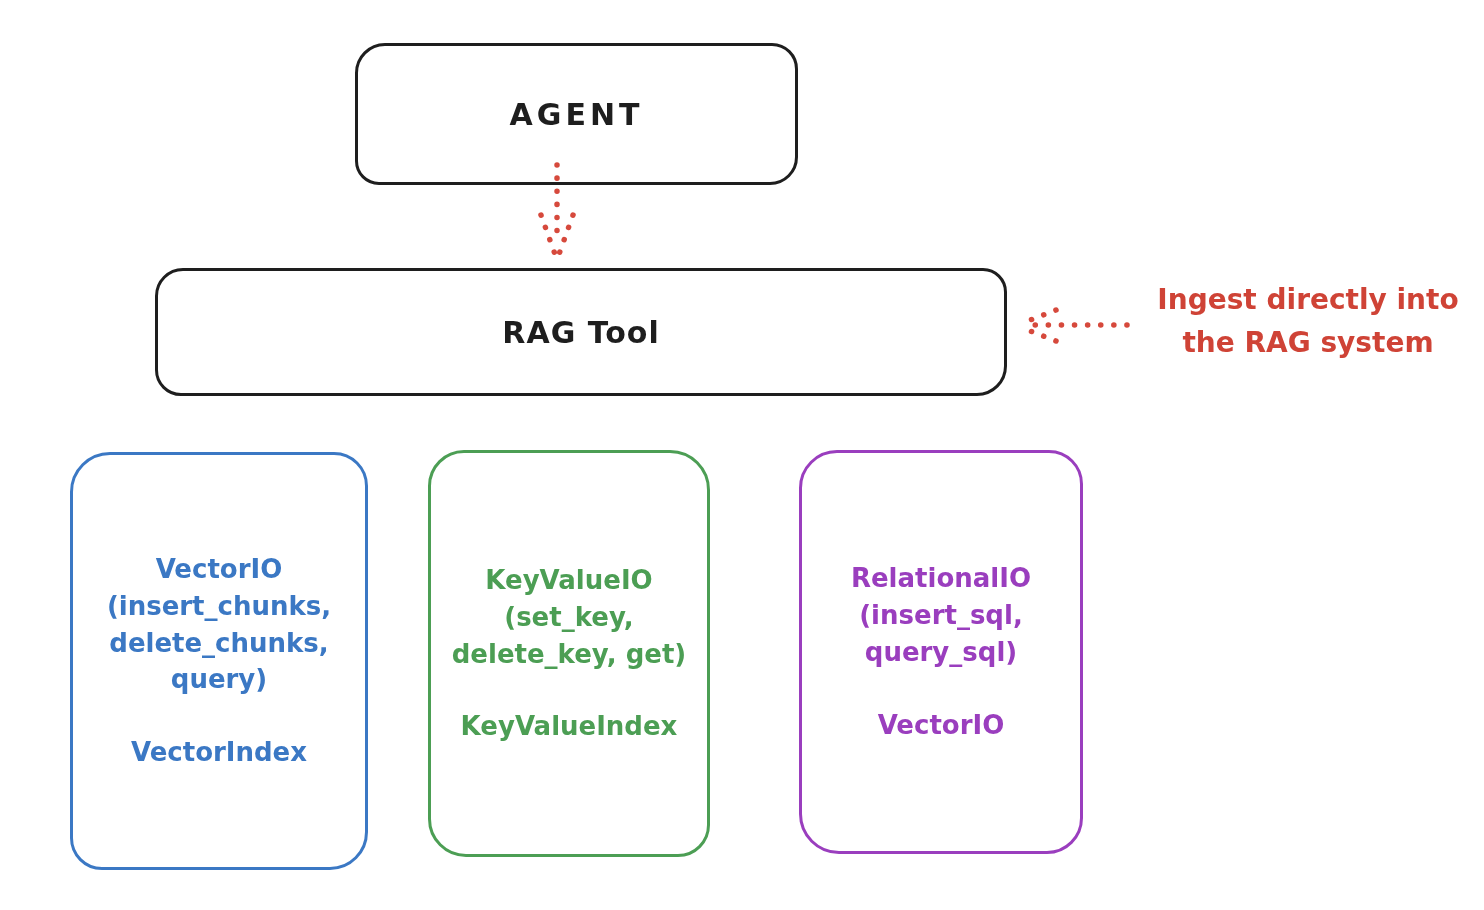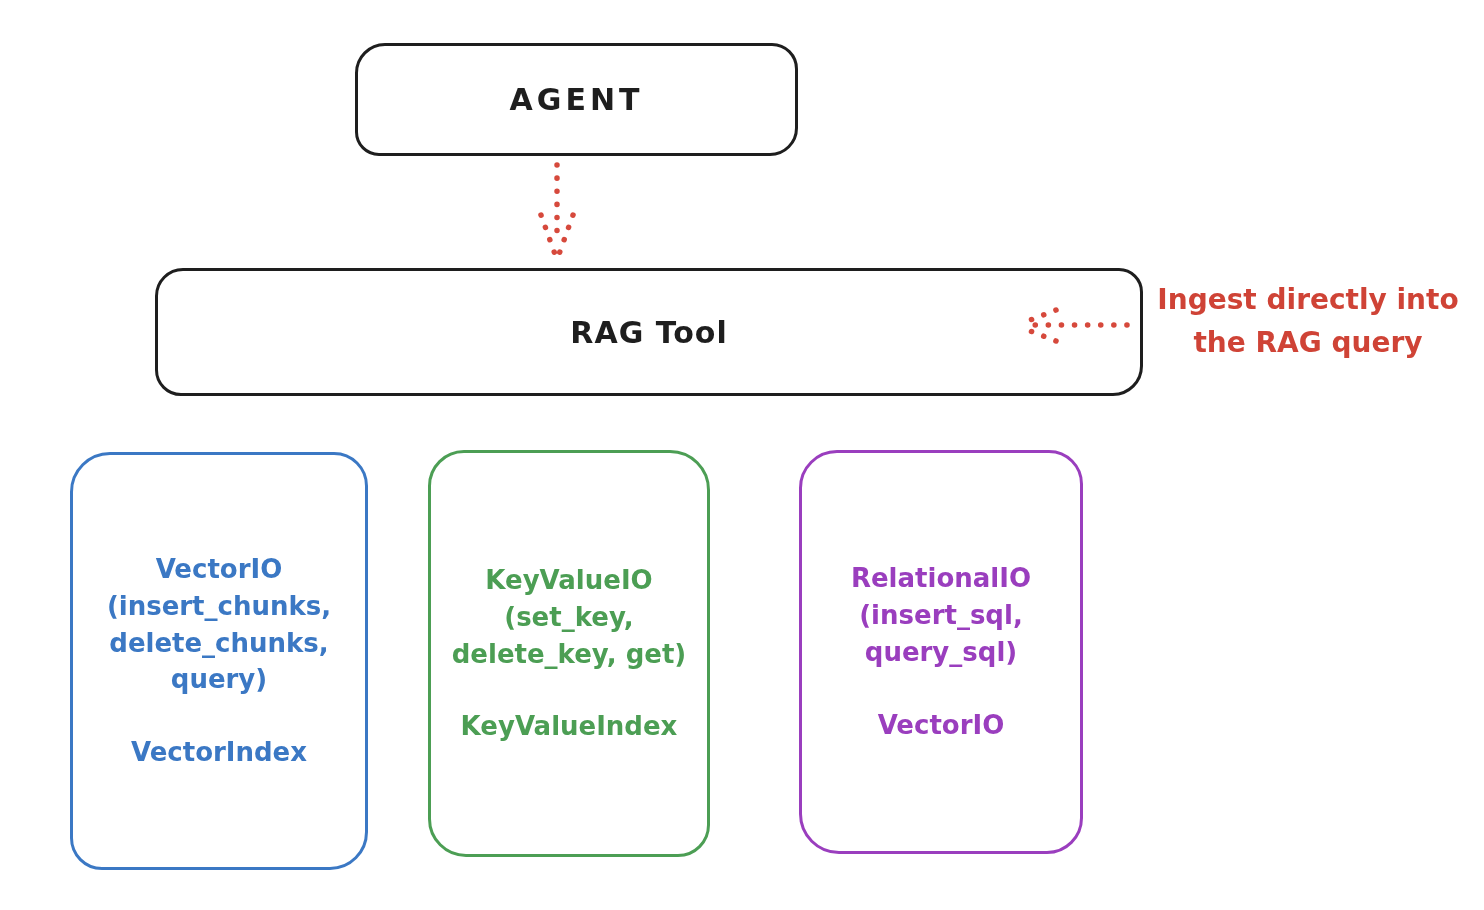--- a/index.html
+++ b/index.html
@@ -21,26 +21,26 @@
     position: absolute;
     background: #ffffff;
     border: 3px solid #1e1e1e;
     box-sizing: border-box;
     display: flex;
     align-items: center;
     justify-content: center;
     color: #1e1e1e;
   }
   .agent-box {
-    left: 355px; top: 43px; width: 443px; height: 113px;
+    left: 355px; top: 43px; width: 443px; height: 142px;
     border-radius: 30px 26px 28px 24px;
     font-size: 30px; font-weight: 700; letter-spacing: 4px;
   }
   .rag-box {
-    left: 155px; top: 268px; width: 988px; height: 128px;
+    left: 155px; top: 268px; width: 852px; height: 128px;
     border-radius: 28px 24px 30px 26px;
     font-size: 30px; font-weight: 600; letter-spacing: 1px;
   }
   .store-box {
     position: absolute;
     background: #ffffff;
     border-width: 3.5px;
     border-style: solid;
     box-sizing: border-box;
     display: flex;
@@ -95,21 +95,21 @@
     <span>RAG Tool</span>
   </div>
 
   <svg class="arrow" style="left:1012px; top:302px;" width="120" height="46" viewBox="0 0 120 46">
     <path d="M115 23 H18"></path>
     <path d="M44 8 L8 22"></path>
     <path d="M44 39 L8 25"></path>
   </svg>
 
   <div class="annotation">Ingest directly into
-the RAG query</div>
+the RAG system</div>
 
   <div class="store-box store-blue">
     <div class="pre">VectorIO
 (insert_chunks,
 delete_chunks,
 query)</div>
     <div>VectorIndex</div>
   </div>
 
   <div class="store-box store-green">

